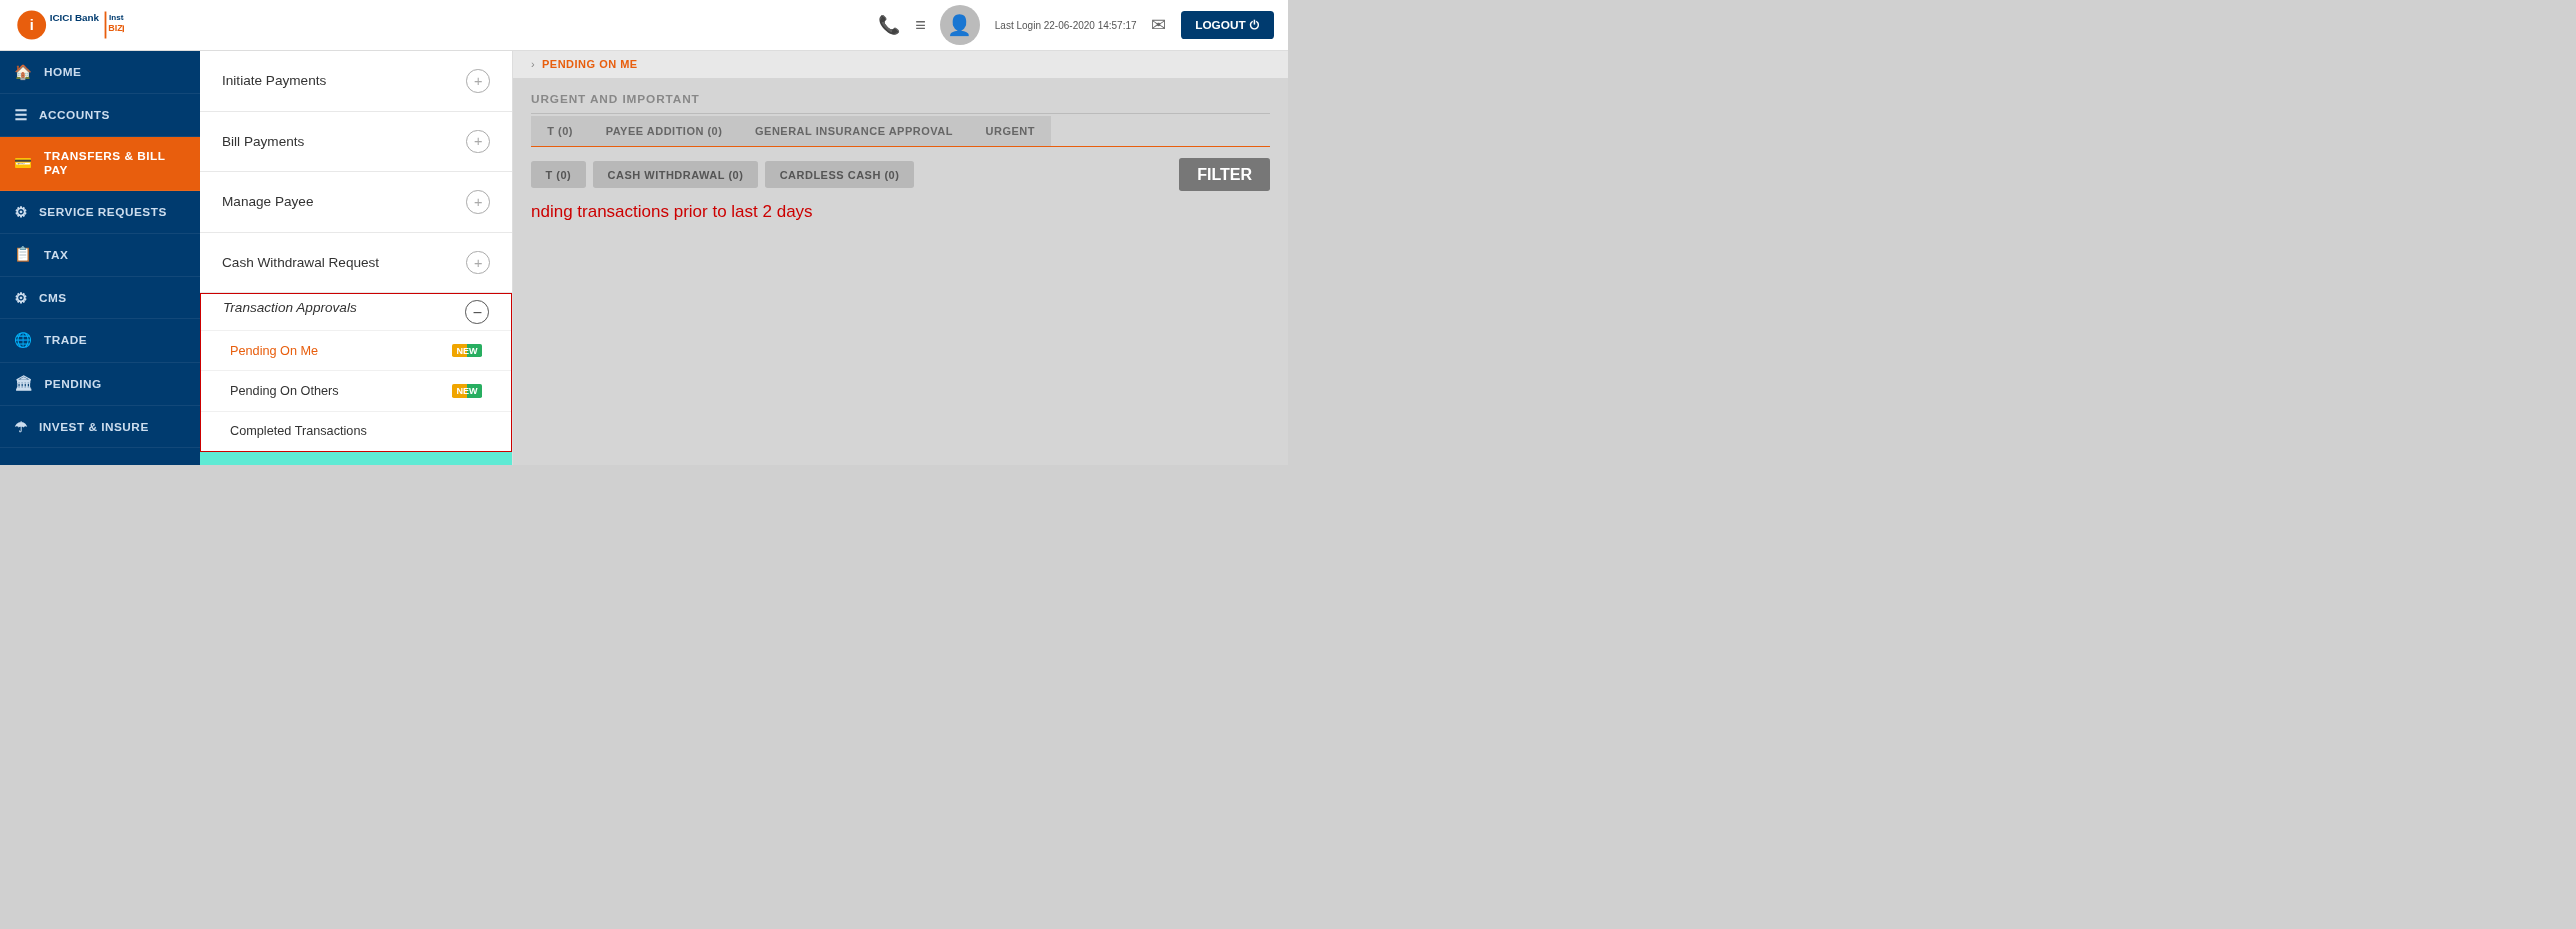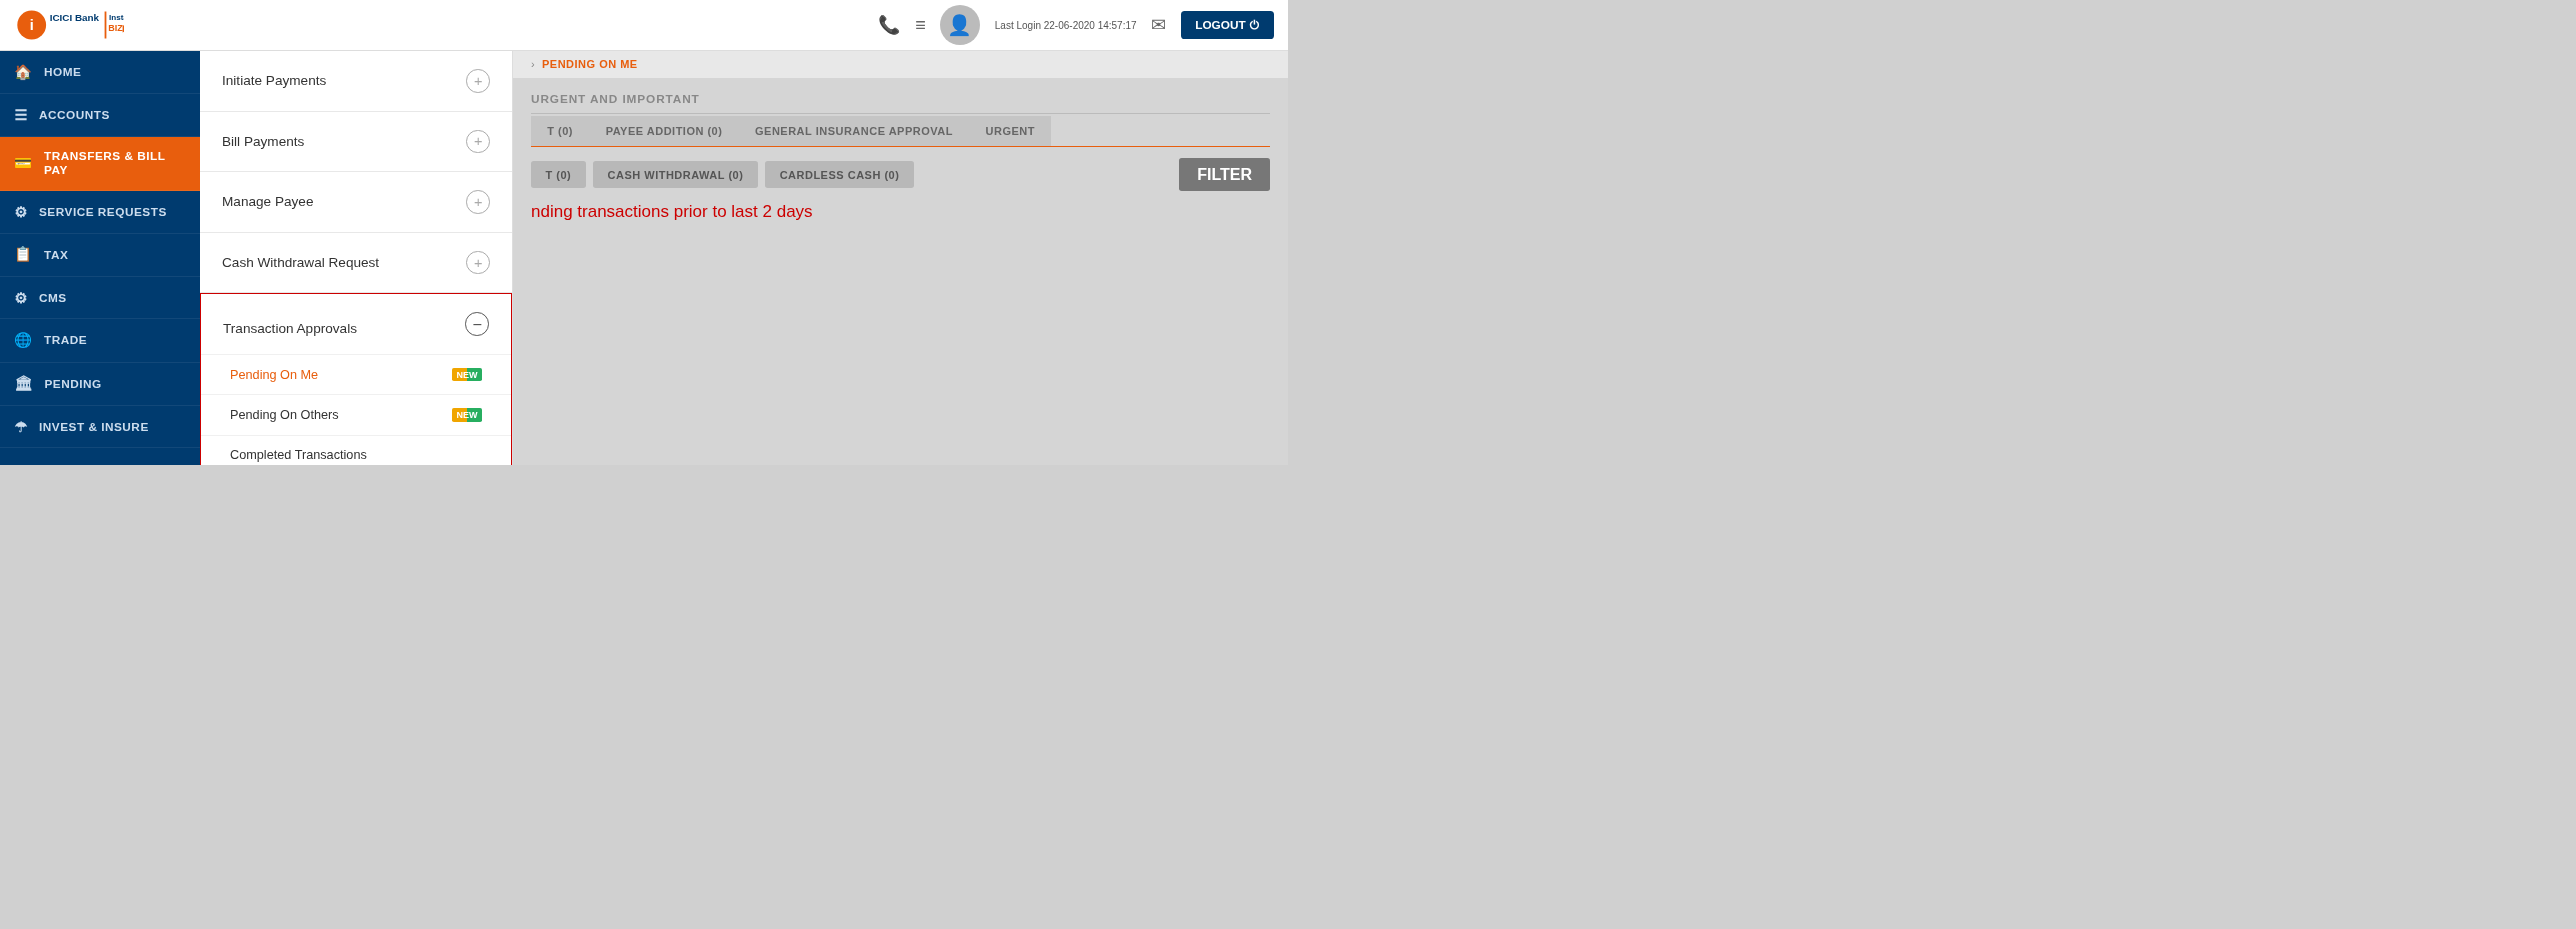--- a/index.html
+++ b/index.html
@@ -139,28 +139,29 @@
       flex-shrink: 0;
     }
 
     
     .transaction-approvals-section {
       border: 1.8px solid #cc0000;
       margin: 0;
     }
     .transaction-approvals-header {
       display: flex;
-      align-items: flex-end;
+      align-items: flex-start;
       justify-content: space-between;
-      padding: 18px 22px;
+      padding: 6px 22px;
       font-size: 13.6px;
       color: #333;
       font-weight: 500;
       background: #fff;
       cursor: pointer;
+      font-style: italic;
     }
     .sub-items {
       background: #fff;
     }
     .sub-item {
       display: flex;
       align-items: center;
       justify-content: space-between;
       padding: 12.7px 29px;
       font-size: 12.7px;

